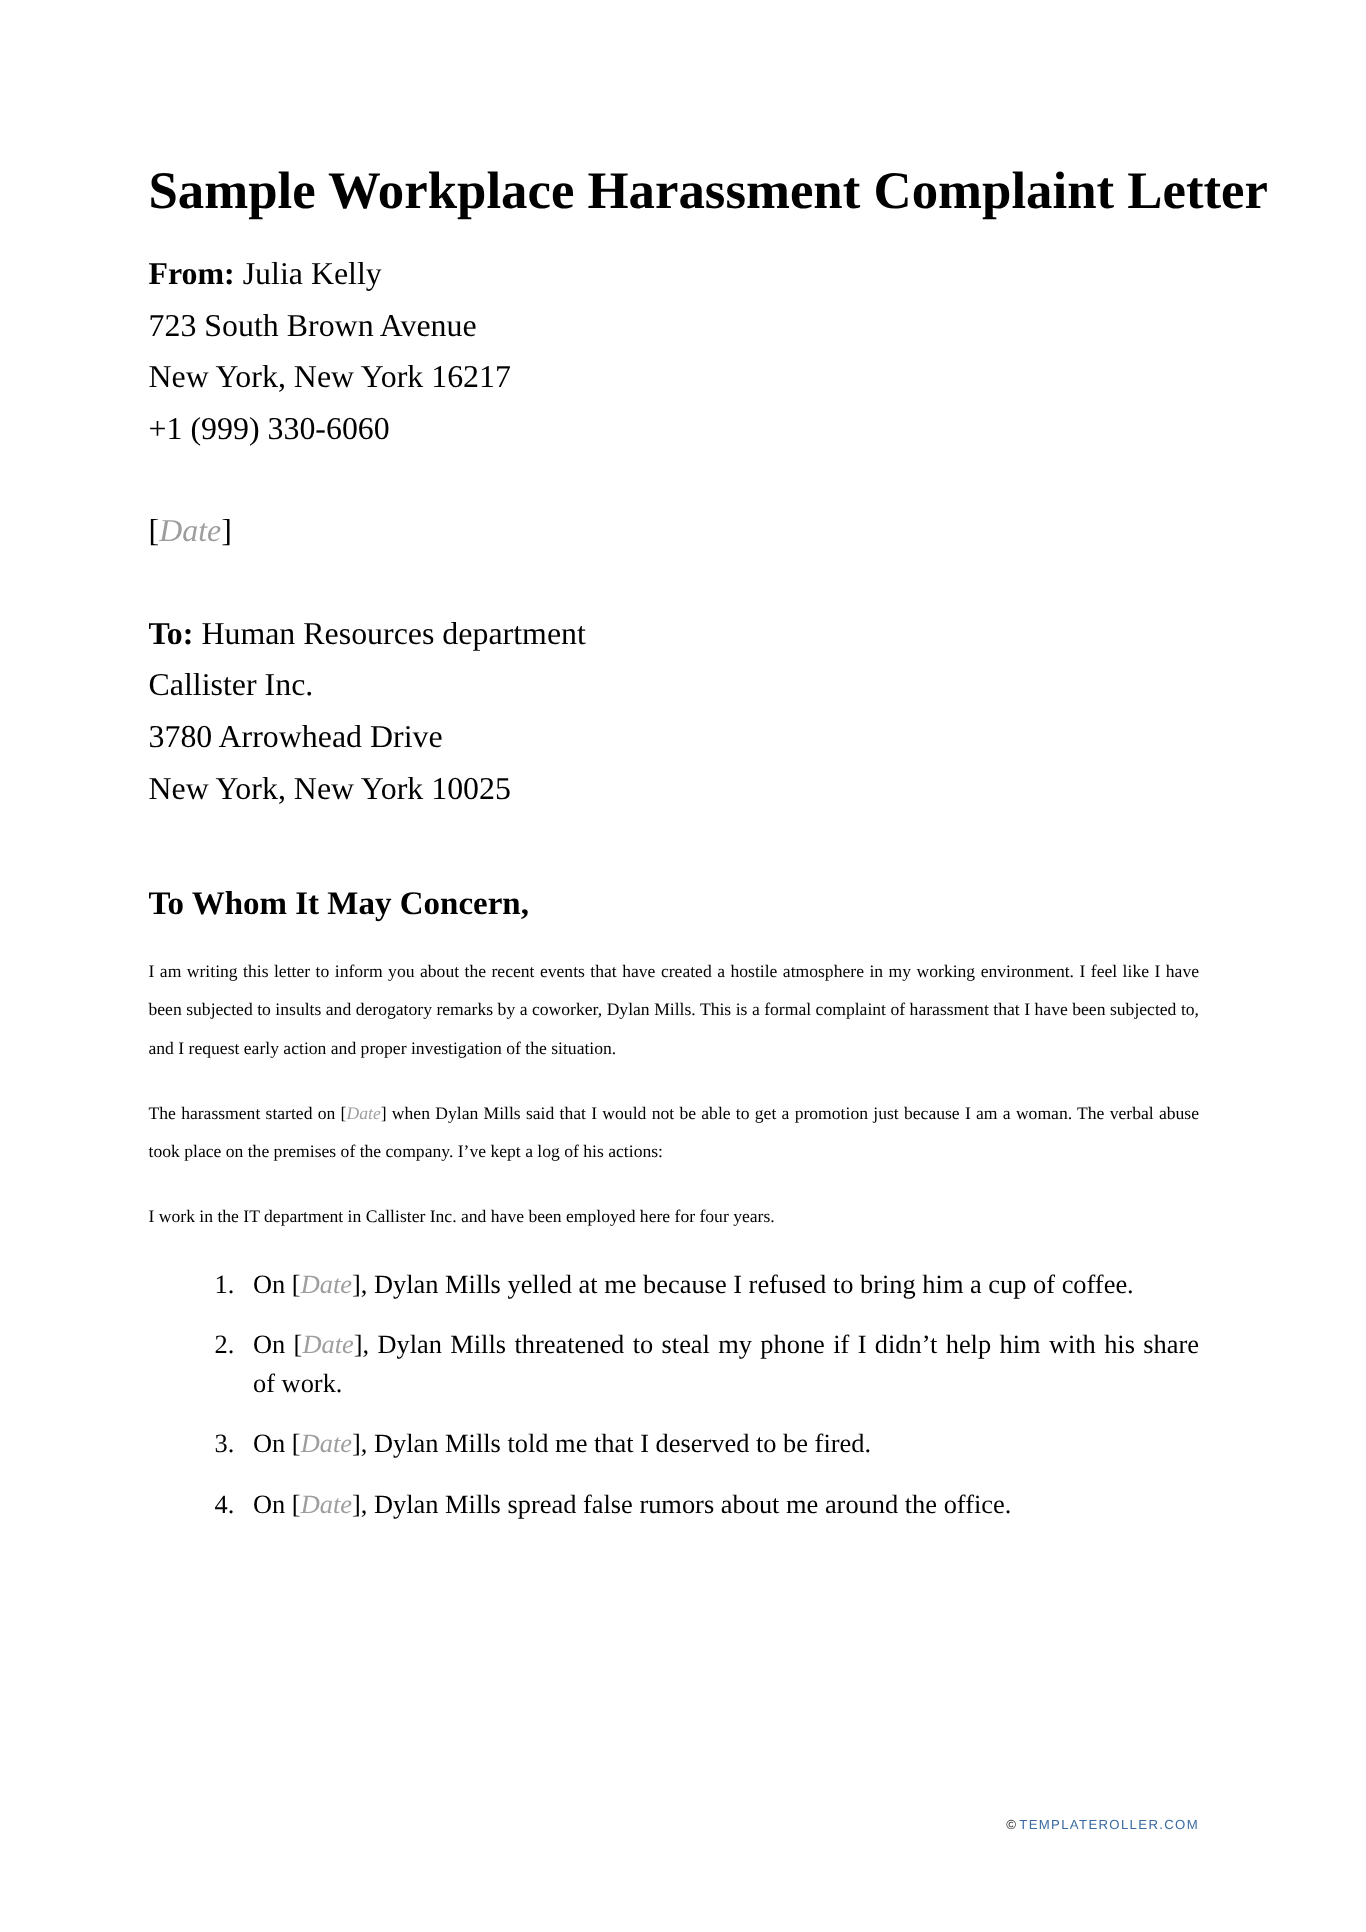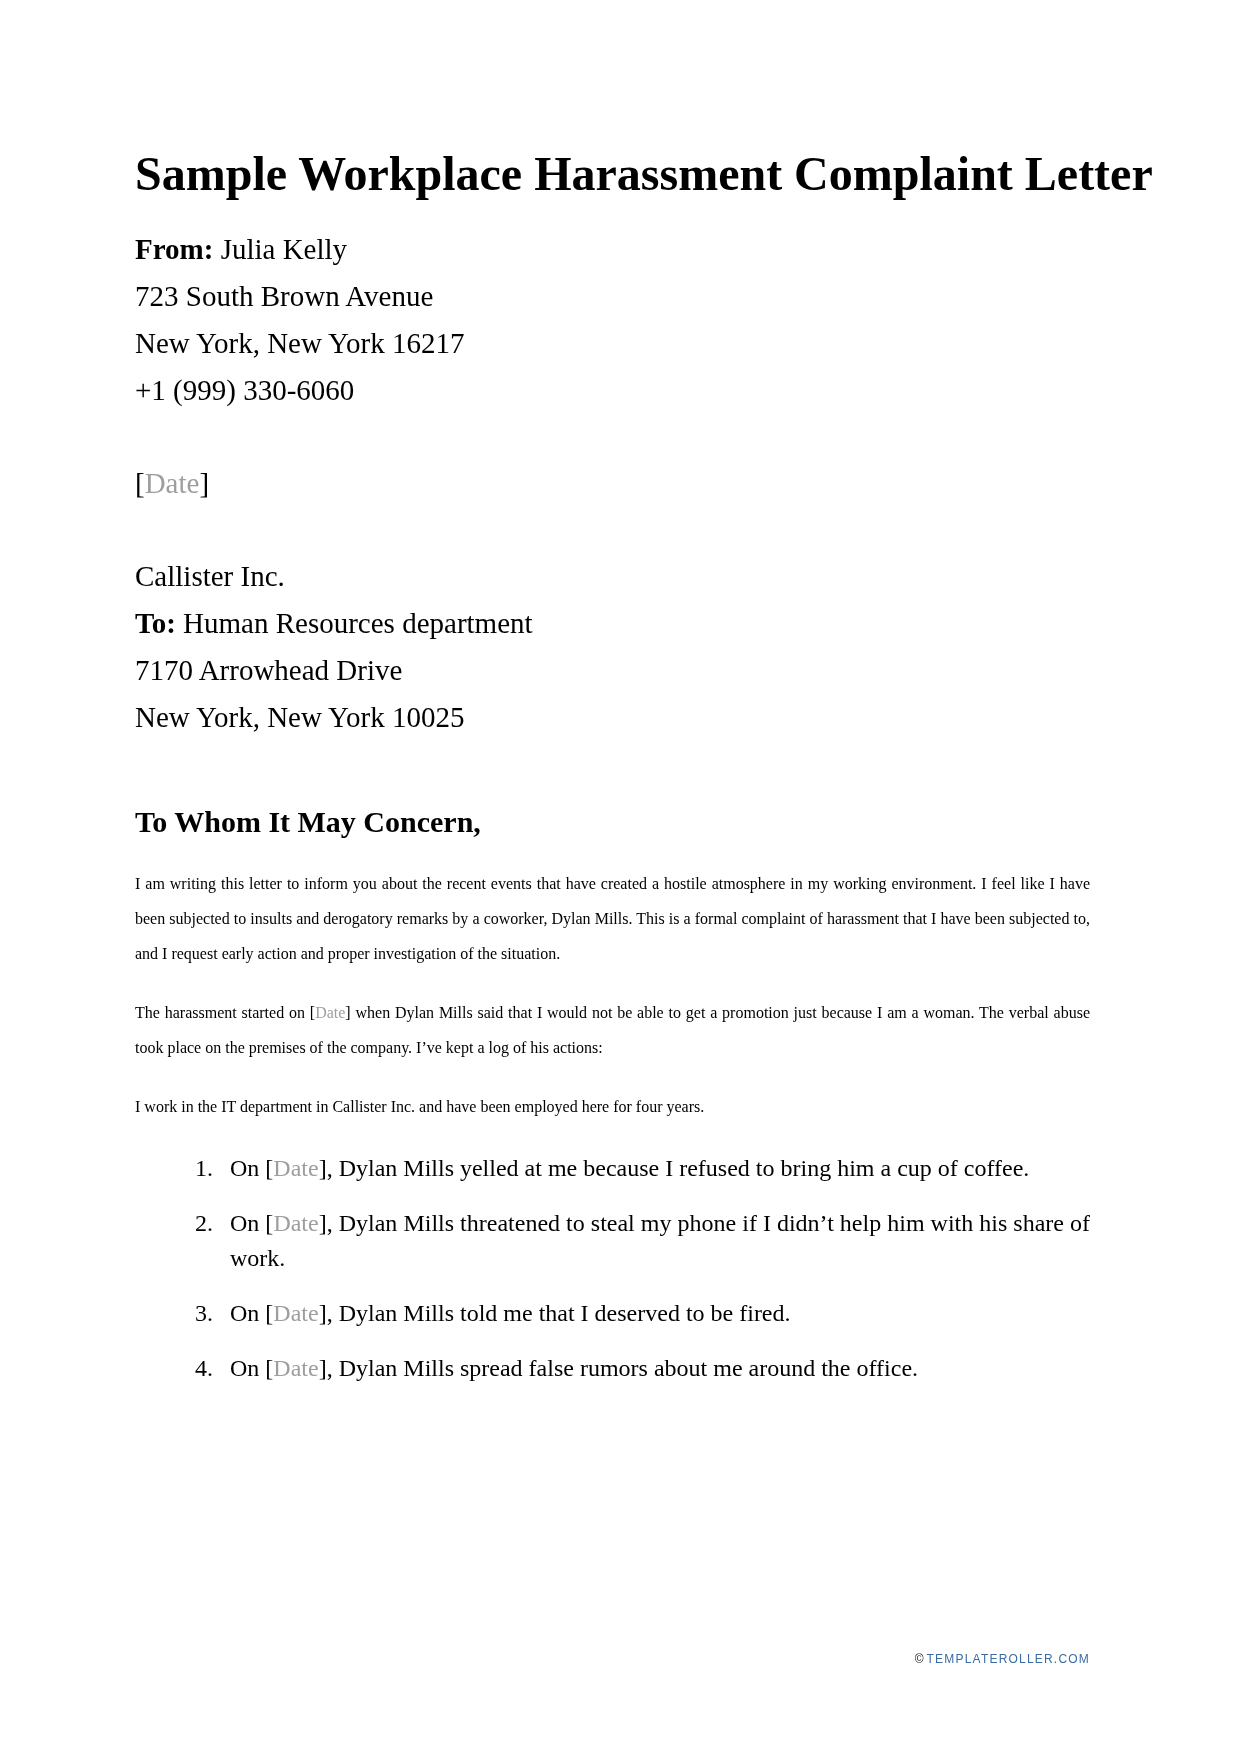--- a/index.html
+++ b/index.html
@@ -29,21 +29,21 @@
     margin: 0 0 24px 0;
   }
 
   .list { margin-top: 27px; }
   .list-item {
     position: relative; padding-left: 95px; margin-bottom: 20px;
     font-size: 24px; line-height: 35px; text-align: justify;
   }
   .list-item .num { position: absolute; left: 60px; top: 0; text-align: left; }
 
-  .ph { color: var(--placeholder, #9e9e9e); }
+  .ph { color: var(--placeholder, #9e9e9e); font-style: italic; }
 
   .footer {
     position: absolute; top: 1652px; right: 152px;
     font-family: "Liberation Sans", sans-serif;
     font-size: 12px; letter-spacing: 1.2px;
     color: var(--brand, #3a6ba3);
     white-space: nowrap;
   }
   .footer .copy { color: #1a1a1a; letter-spacing: 0; margin-right: 3px; }
 </style>
@@ -58,23 +58,23 @@
     <div>
       <p class="addr"><span class="b">From:</span> <span>Julia Kelly</span></p>
       <p class="addr">723 South Brown Avenue</p>
       <p class="addr">New York, New York 16217</p>
       <p class="addr">+1 (999) 330-6060</p>
     </div>
 
     <p class="date-line"><span>[</span><span class="ph">Date</span><span>]</span></p>
 
     <div>
+      <p class="addr"><span class="b">To:</span> <span>Human Resources department</span></p>
       <p class="addr">Callister Inc.</p>
-      <p class="addr"><span class="b">To:</span> <span>Human Resources department</span></p>
-      <p class="addr">7170 Arrowhead Drive</p>
+      <p class="addr">3780 Arrowhead Drive</p>
       <p class="addr">New York, New York 10025</p>
     </div>
 
     <p class="salutation">To Whom It May Concern,</p>
 
     <p class="body"><span>I am writing this letter to inform you about the recent events that have created a hostile atmosphere in my working environment. I feel like I have been subjected to insults and derogatory remarks by a coworker, Dylan Mills. This is a formal complaint of harassment that I have been subjected to, and I request early action and proper investigation of the situation.</span></p>
     <p class="body"><span>The harassment started on [</span><span class="ph">Date</span><span>] when Dylan Mills said that I would not be able to get a promotion just because I am a woman. The verbal abuse took place on the premises of the company. I’ve kept a log of his actions:</span></p>
     <p class="body"><span>I work in the IT department in Callister Inc. and have been employed here for four years.</span></p>
 
     <div class="list">

